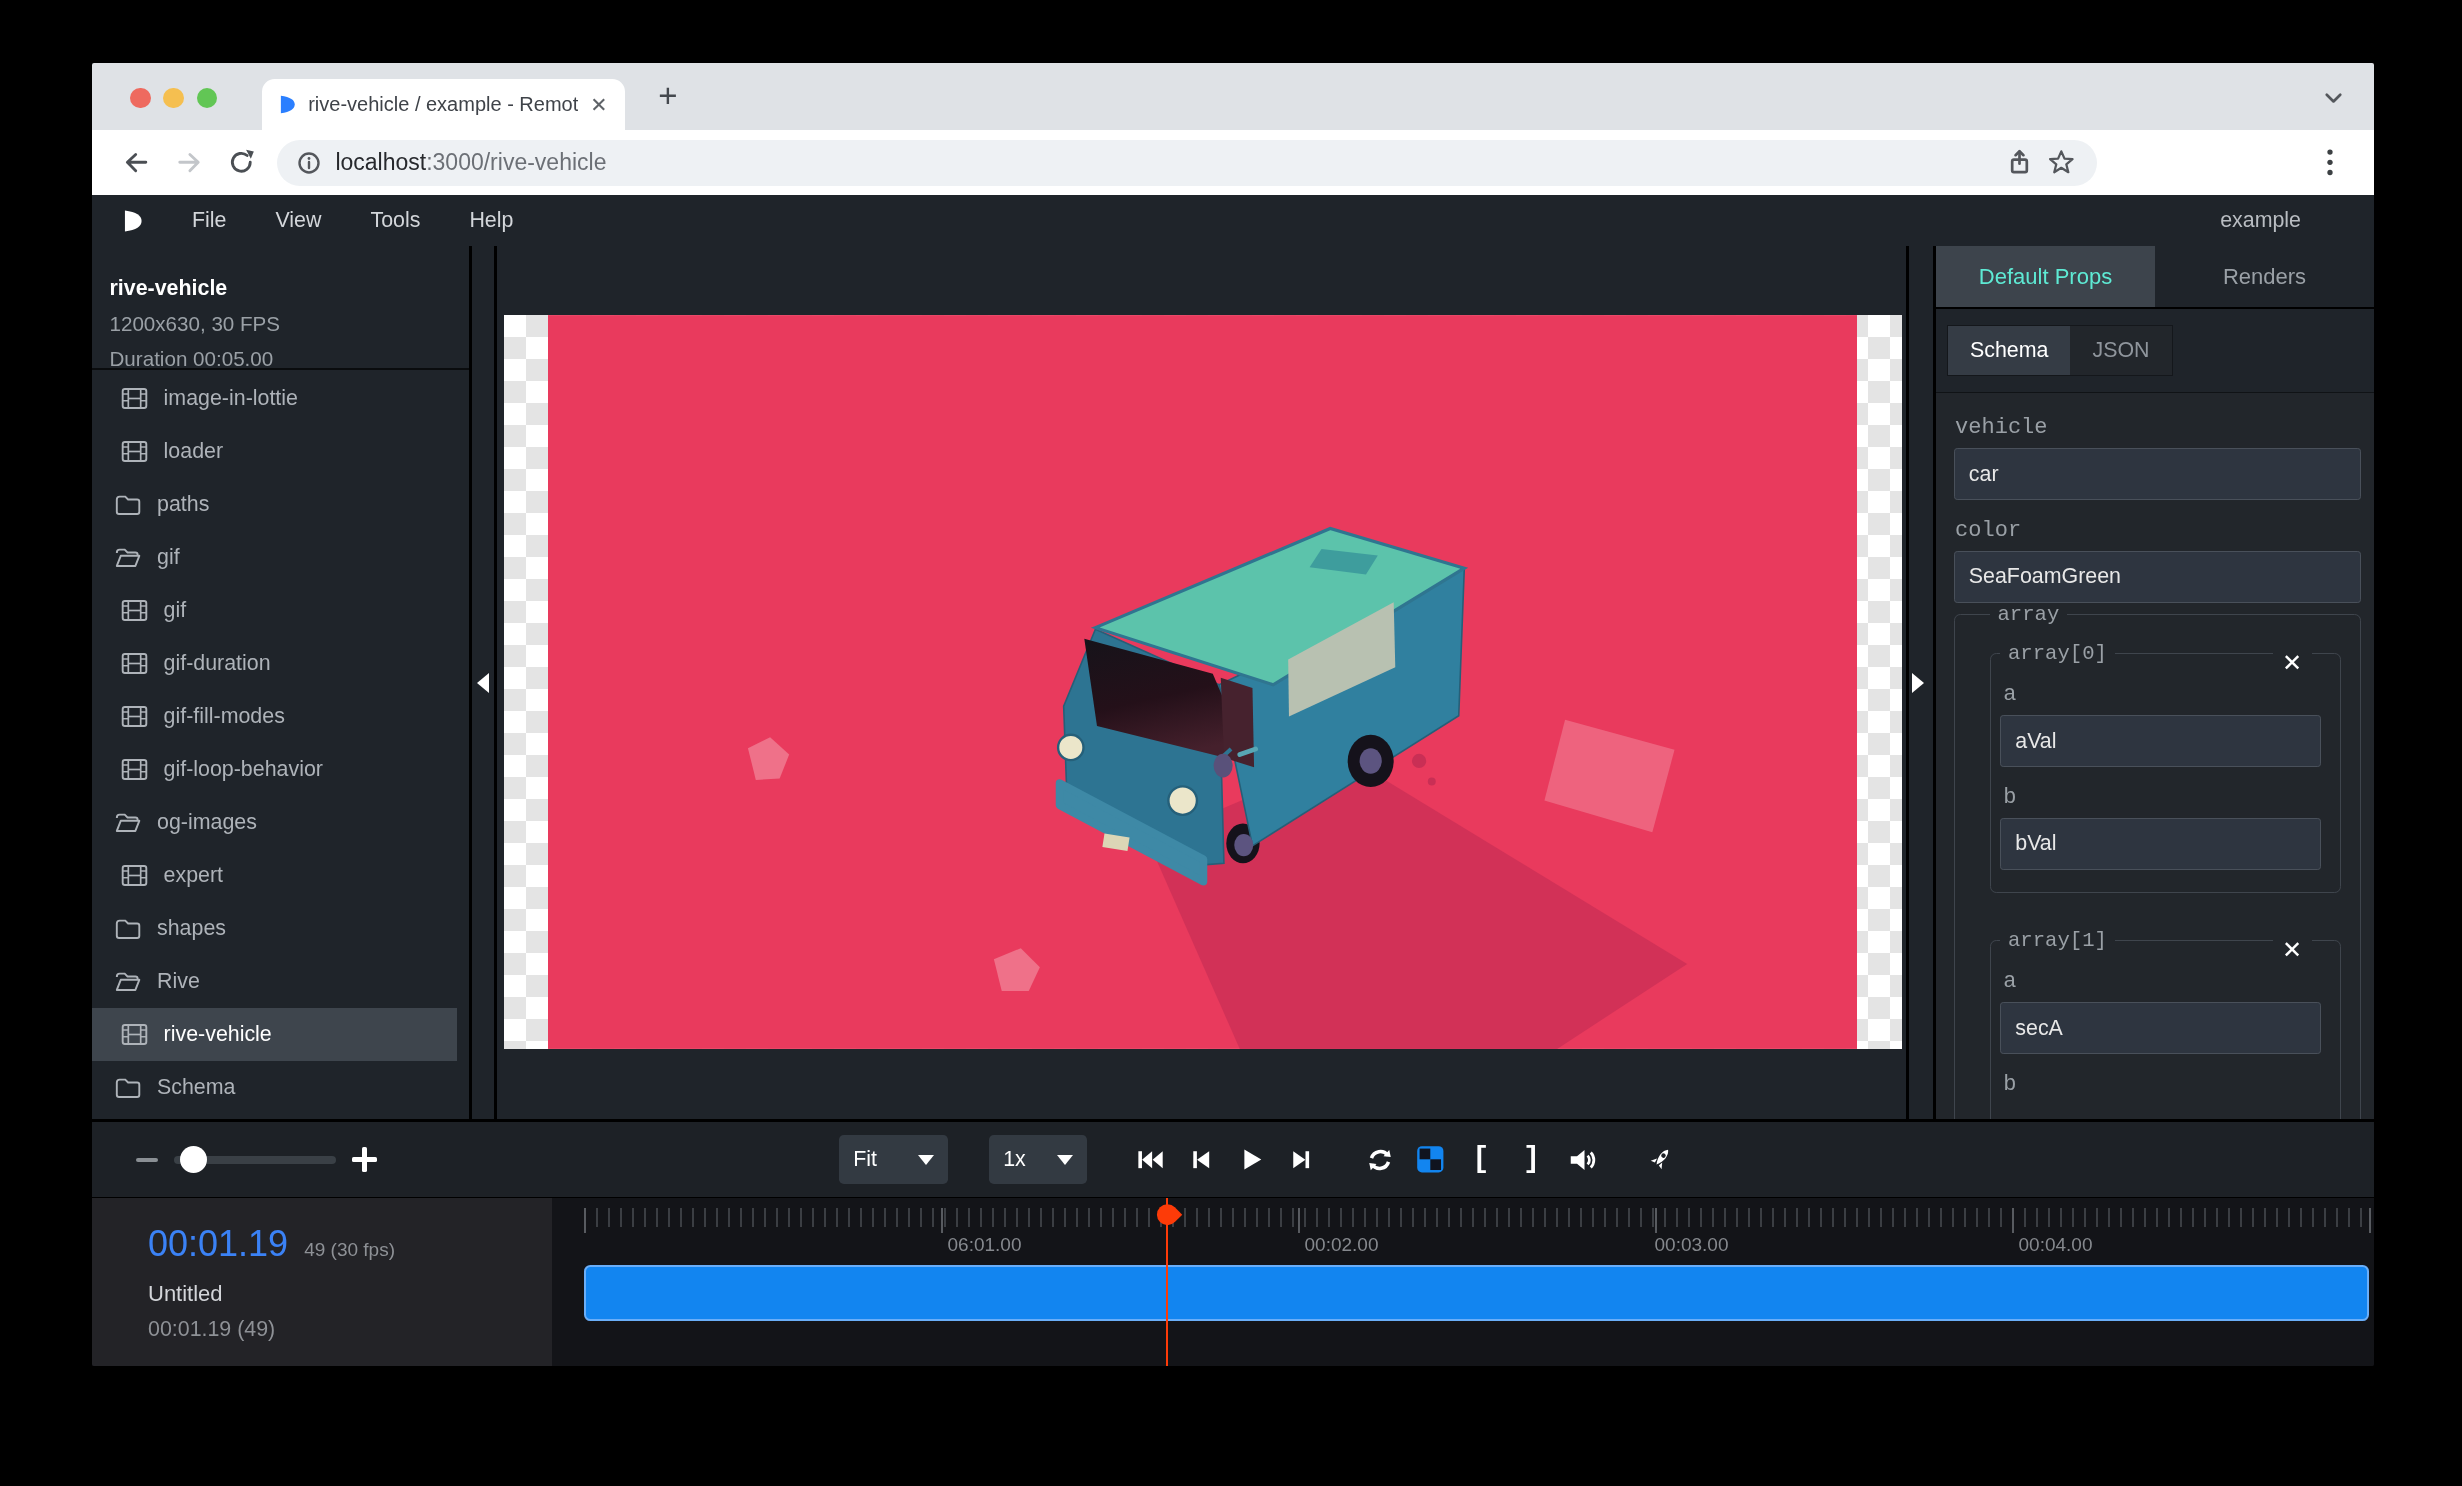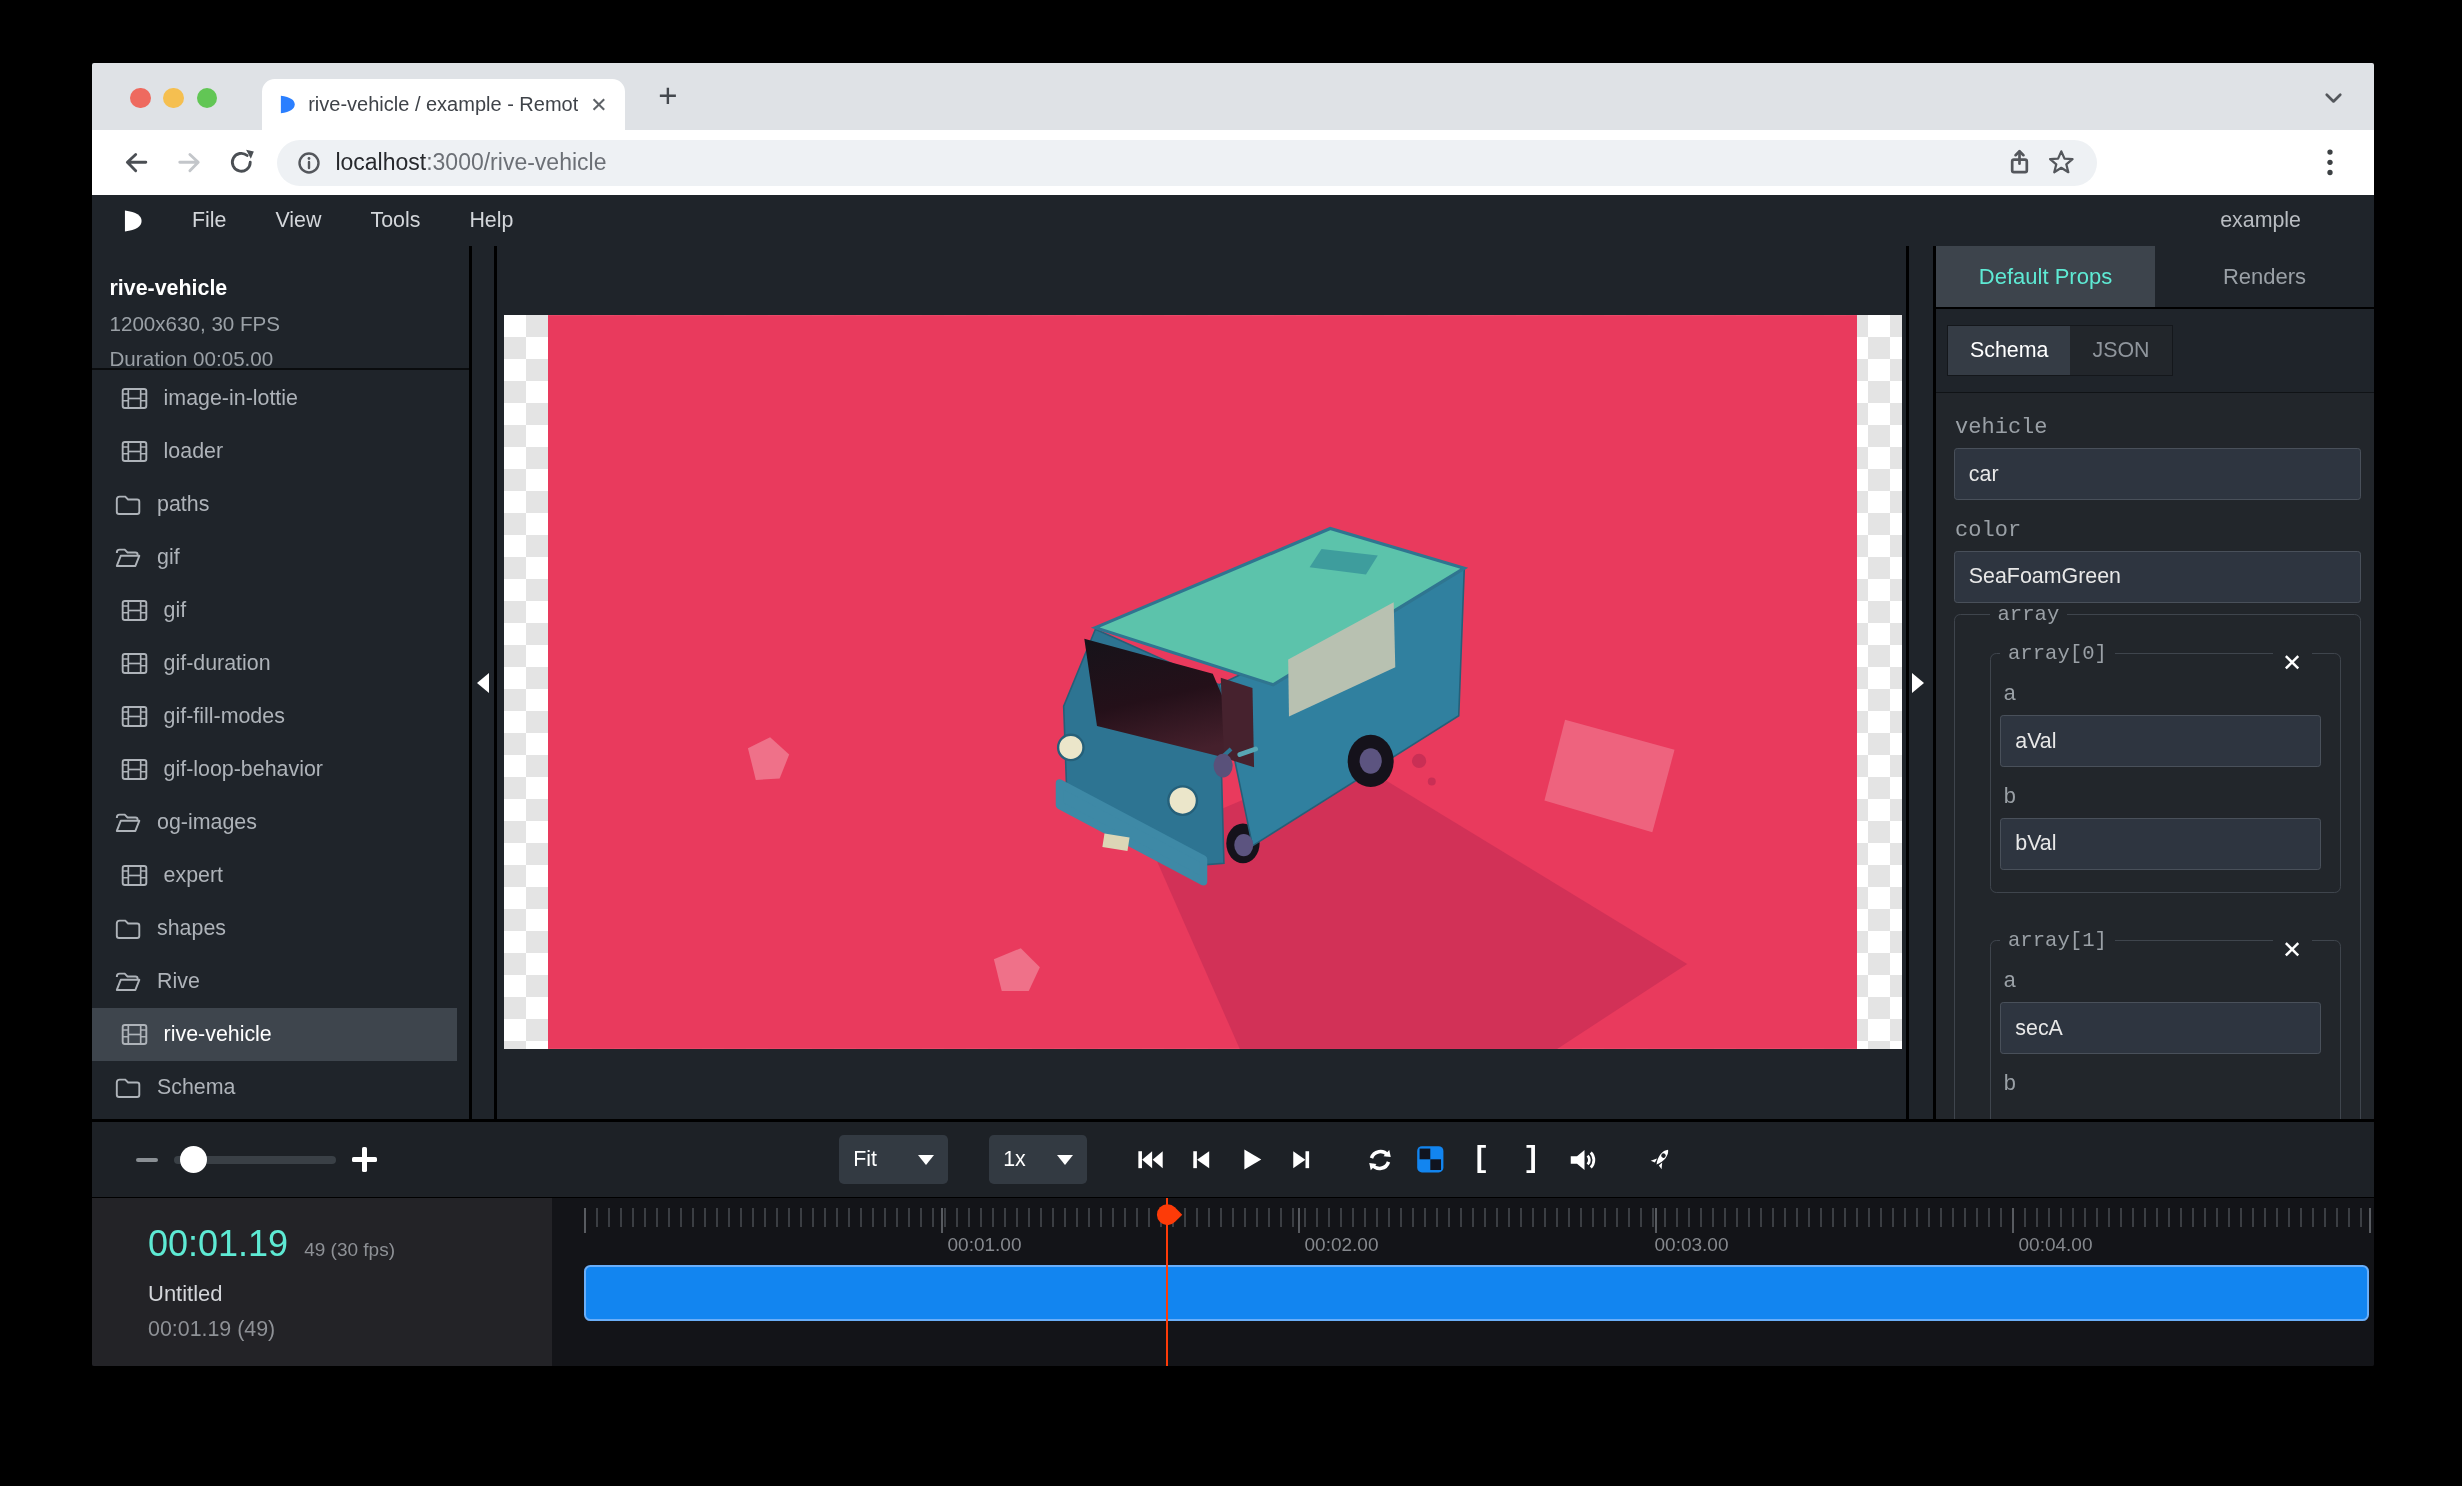--- a/index.html
+++ b/index.html
@@ -90,21 +90,21 @@
   .dd-fit { width:109px; } .dd-speed { width:98px; margin-left:41px; }
   .caret { width:0; height:0; border-left:8px solid transparent; border-right:8px solid transparent; border-top:10.3px solid #fff; }
   .tbtn { width:30px; height:30px; margin-left:20.6px; display:flex; align-items:center; justify-content:center; }
   .tbtn.gapL { margin-left:48px; }
   .bracket { color:#fff; font-size:28.6px; font-weight:bold; font-family:"Liberation Mono",monospace; }
 
   
   .timeline { height:171px; background:#131418; border-top:1.6px solid #000; position:relative; }
   .tl-left { position:absolute; left:0; top:0; width:460px; height:100%; background:#232327; padding:25.4px 0 0 56px; }
   .tl-bigrow { display:flex; align-items:baseline; gap:16px; }
-  .tl-big { font-size:36px; color:#5eead4; }
+  .tl-big { font-size:36px; color:#3b82f6; }
   .tl-fps { font-size:19px; color:#8e9196; }
   .tl-name { font-size:22px; color:#d2d4d8; margin-top:16px; }
   .tl-sub { font-size:21.4px; color:#8e9196; margin-top:9.5px; }
   .tl-track { position:absolute; left:492px; top:0; right:3.2px; bottom:0; }
   .ruler { position:absolute; left:0; top:9.5px; right:0; height:19px;
            background:repeating-linear-gradient(90deg,#3b3e43 0 1.6px,transparent 1.6px 12px); }
   .sectick { position:absolute; top:9.5px; width:2.4px; height:25.4px; background:#585b60; }
   .rlabel { position:absolute; top:36px; width:127px; text-align:center; font-size:19px; color:#85888d; }
   .tl-bar { position:absolute; left:0; top:67px; width:1785px; height:56px; background:#1285f0; border:2.4px solid #6aaef8; border-radius:6.3px; }
   .playhead-line { position:absolute; left:582px; top:0; bottom:0; width:2.4px; background:#fd3b08; }
@@ -492,21 +492,21 @@
       <div class="tl-sub">00:01.19 (49)</div>
     </div>
     <div class="tl-track">
       <div class="ruler"></div>
       <div class="sectick" style="left:0px"></div>
       <div class="sectick" style="left:357px"></div>
       <div class="sectick" style="left:714px"></div>
       <div class="sectick" style="left:1071px"></div>
       <div class="sectick" style="left:1428px"></div>
       <div class="sectick" style="left:1785px"></div>
-      <div class="rlabel" style="left:337px">00:01.00</div>
+      <div class="rlabel" style="left:337px">06:01.00</div>
       <div class="rlabel" style="left:694px">00:02.00</div>
       <div class="rlabel" style="left:1044px">00:03.00</div>
       <div class="rlabel" style="left:1408px">00:04.00</div>
       <div class="tl-bar"></div>
       <div class="playhead-line"></div>
       <div class="playhead-pin"></div>
     </div>
   </div>
 
 </div>

